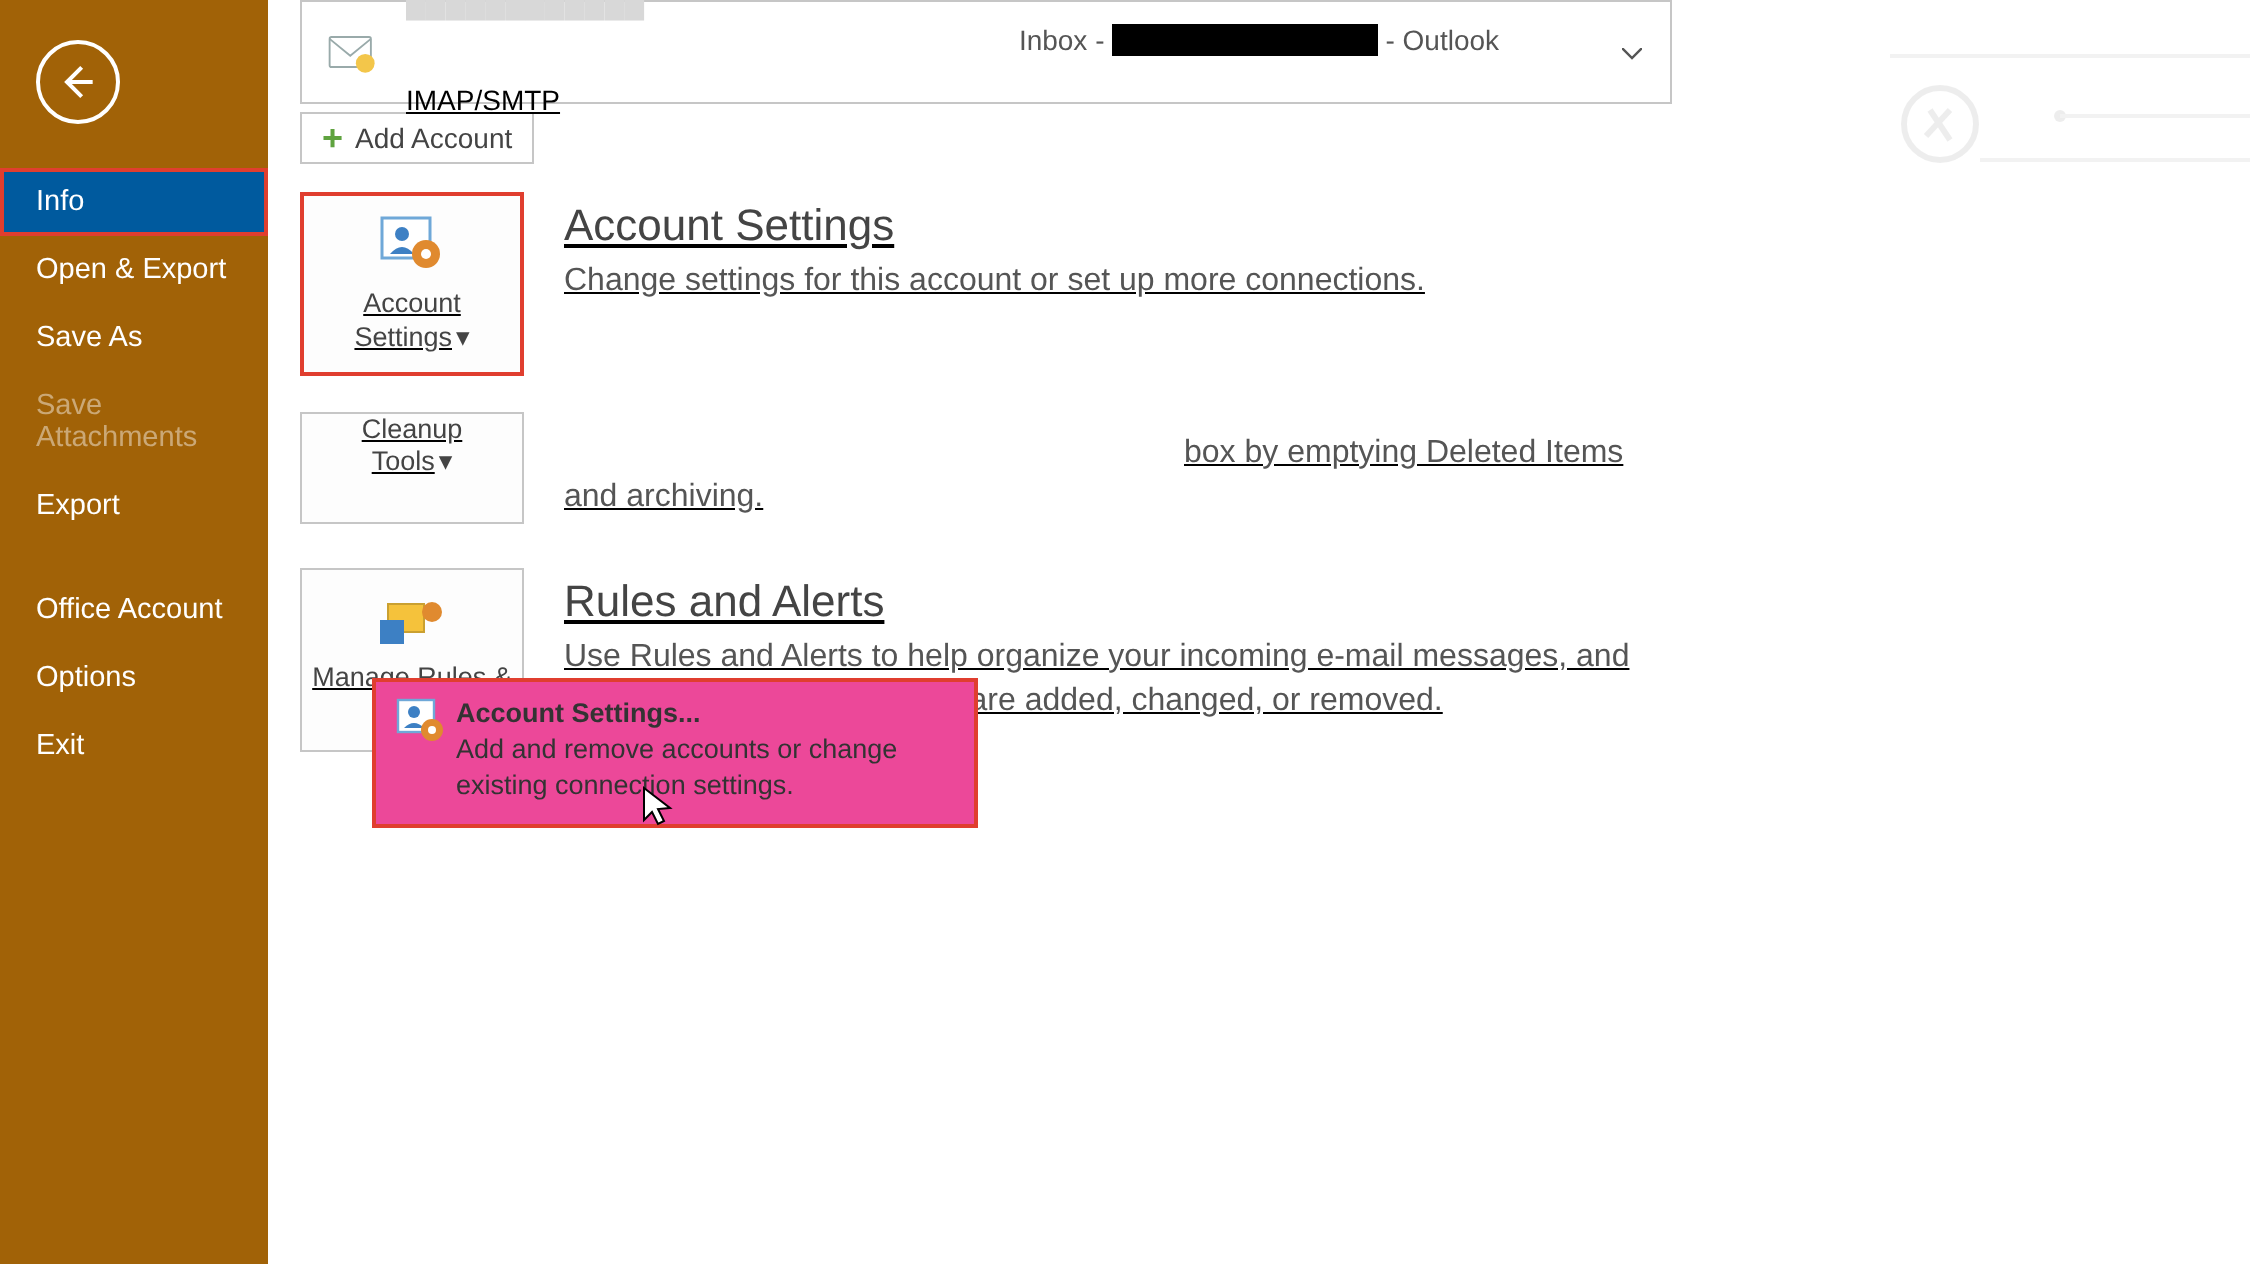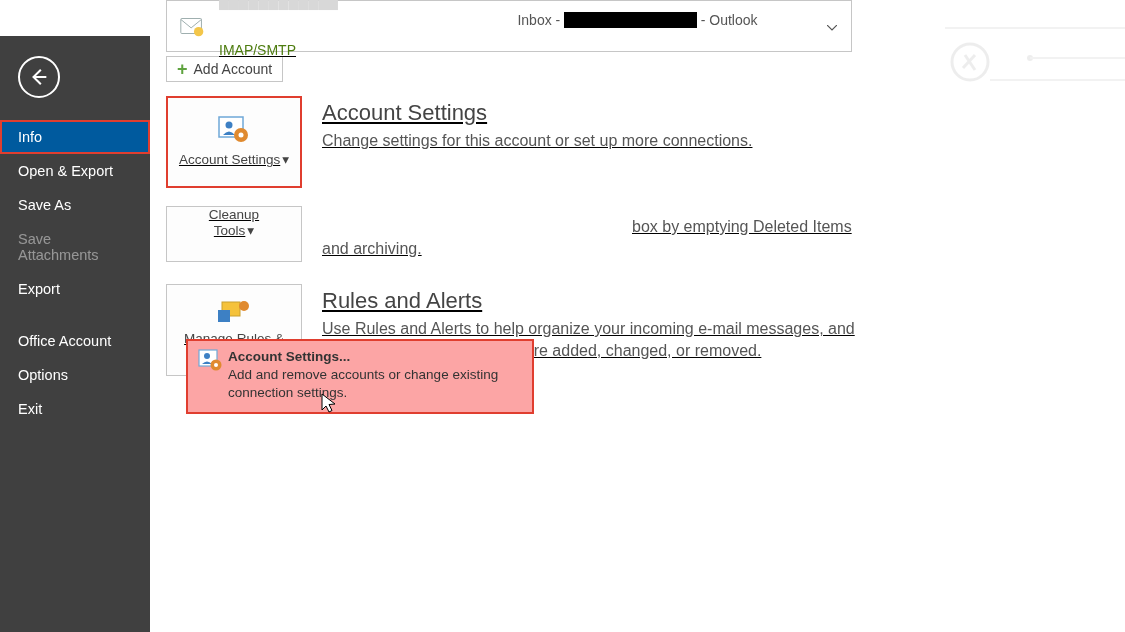--- a/index.html
+++ b/index.html
@@ -11,26 +11,25 @@
     height: 632px;
     overflow: hidden;
     position: relative;
   }
   .app {
     display: flex;
     width: 100%;
     height: 100%;
   }
   .sidebar {
-    width: 150px;
-    background: #404040;
+    width: 134px;
+    background: #a16207;
     color: #fff;
     flex-shrink: 0;
     padding-top: 20px;
-    margin-top: 36px;
   }
   .back-circle {
     width: 42px;
     height: 42px;
     border: 2px solid #fff;
     border-radius: 50%;
     margin-left: 18px;
     display: flex;
     align-items: center;
     justify-content: center;
@@ -113,21 +112,21 @@
     display:flex;
     flex-direction: column;
     justify-content: center;
     line-height: 1.25;
   }
   .account-email {
     color: #d8d8d8;
     font-size: 14px;
   }
   .account-protocol {
-    color: #4d7c0f;
+    color: #000000;
     font-size: 14px;
     margin-top: 32px;
   }
   .account-select .caret {
     position: absolute;
     right: 14px;
     top: 50%;
     transform: translateY(-50%);
   }
   .add-account {
@@ -146,21 +145,21 @@
     font-size: 18px;
     font-weight: bold;
     margin-right: 6px;
     line-height: 1;
   }
   .section {
     display: flex;
     margin-top: 14px;
   }
   .tile {
-    width: 136px;
+    width: 112px;
     height: 92px;
     border: 1px solid #c6c6c6;
     background: #fdfdfd;
     display: flex;
     flex-direction: column;
     align-items: center;
     justify-content: center;
     text-align: center;
     font-size: 13.5px;
     color: #444;
@@ -198,23 +197,23 @@
     font-size: 16px;
     color: #555;
     margin: 0;
     max-width: 560px;
     line-height: 1.35;
   }
   .dropdown-popup {
     position: absolute;
     left: 186px;
     top: 339px;
-    width: 348px;
+    width: 303px;
     border: 2px solid #e03e2f;
-    background: #fca5a5;
+    background: #ec4899;
     padding: 8px 8px 10px 10px;
     display: flex;
     z-index: 10;
   }
   .dropdown-popup-icon {
     width: 30px;
     flex-shrink:0;
   }
   .dropdown-popup-text {
     font-size: 13.5px;

